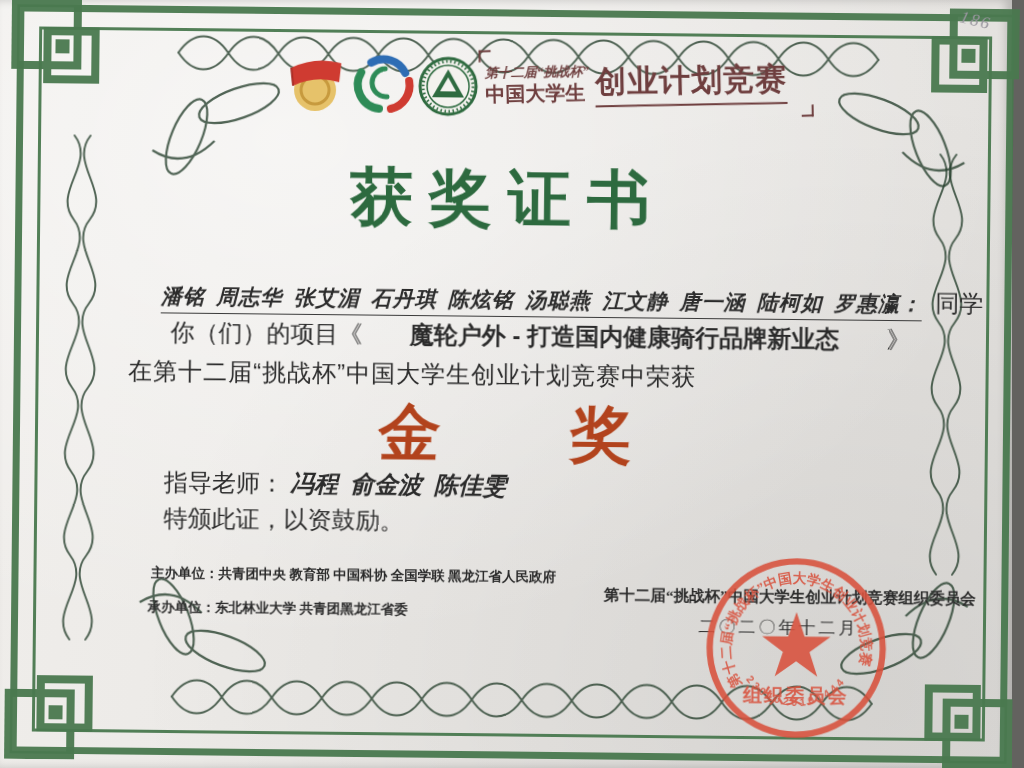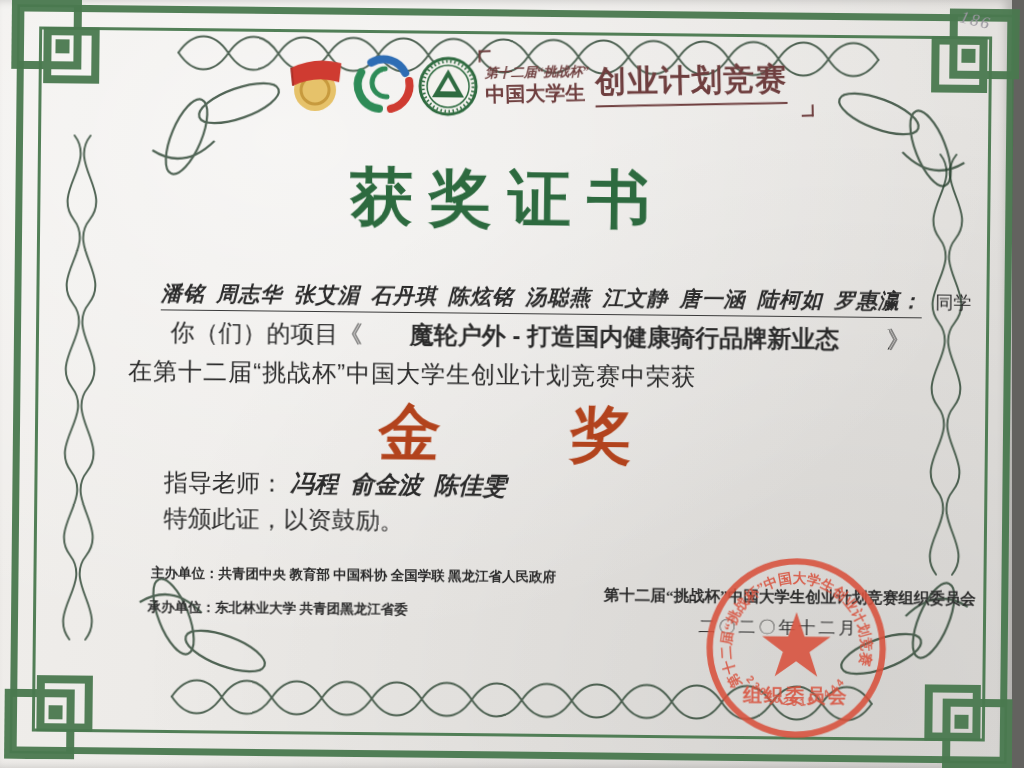--- a/index.html
+++ b/index.html
@@ -32,21 +32,21 @@
     letter-spacing:1px; border-bottom:2px solid #6e3e3e; padding-bottom:2px; white-space:nowrap; }
 
   .title {
     position:absolute; left:0; top:156px; width:100%; text-align:center;
     font-size:63px; font-weight:700; color:#2d6a3f; letter-spacing:16px; white-space:nowrap;
   }
 
   .names-line { position:absolute; left:160px; top:283px; font-size:21px; white-space:nowrap; }
   .names-script { font-style:italic; font-weight:600; word-spacing:5px; letter-spacing:1px;
     border-bottom:1.5px solid #3a3a3a; padding-bottom:4px; }
-  .names-suffix { font-family:Liberation Serif, serif; font-size:18px; margin-left:8px;margin-top:10px; }
+  .names-suffix { font-family:Liberation Serif, serif; font-size:24px; margin-left:8px;margin-top:10px; }
 
   .project-line { position:absolute; left:170px; top:320px; width:740px; display:flex; align-items:baseline; }
   .project-prefix { font-family:"Liberation Sans",sans-serif; font-size:24px; white-space:nowrap; }
   .project-name { flex:1; text-align:center; font-family:"Liberation Sans",sans-serif; font-weight:700; font-size:24px; white-space:nowrap; }
   .project-suffix { font-family:"Liberation Sans",sans-serif; font-size:24px; }
 
   .competition-line { position:absolute; left:128px; top:359px; font-size:24px;
     font-family:"Liberation Sans",sans-serif; letter-spacing:1px; white-space:nowrap; }
 
   .award { position:absolute; left:0; top:392px; width:100%; text-align:center;

